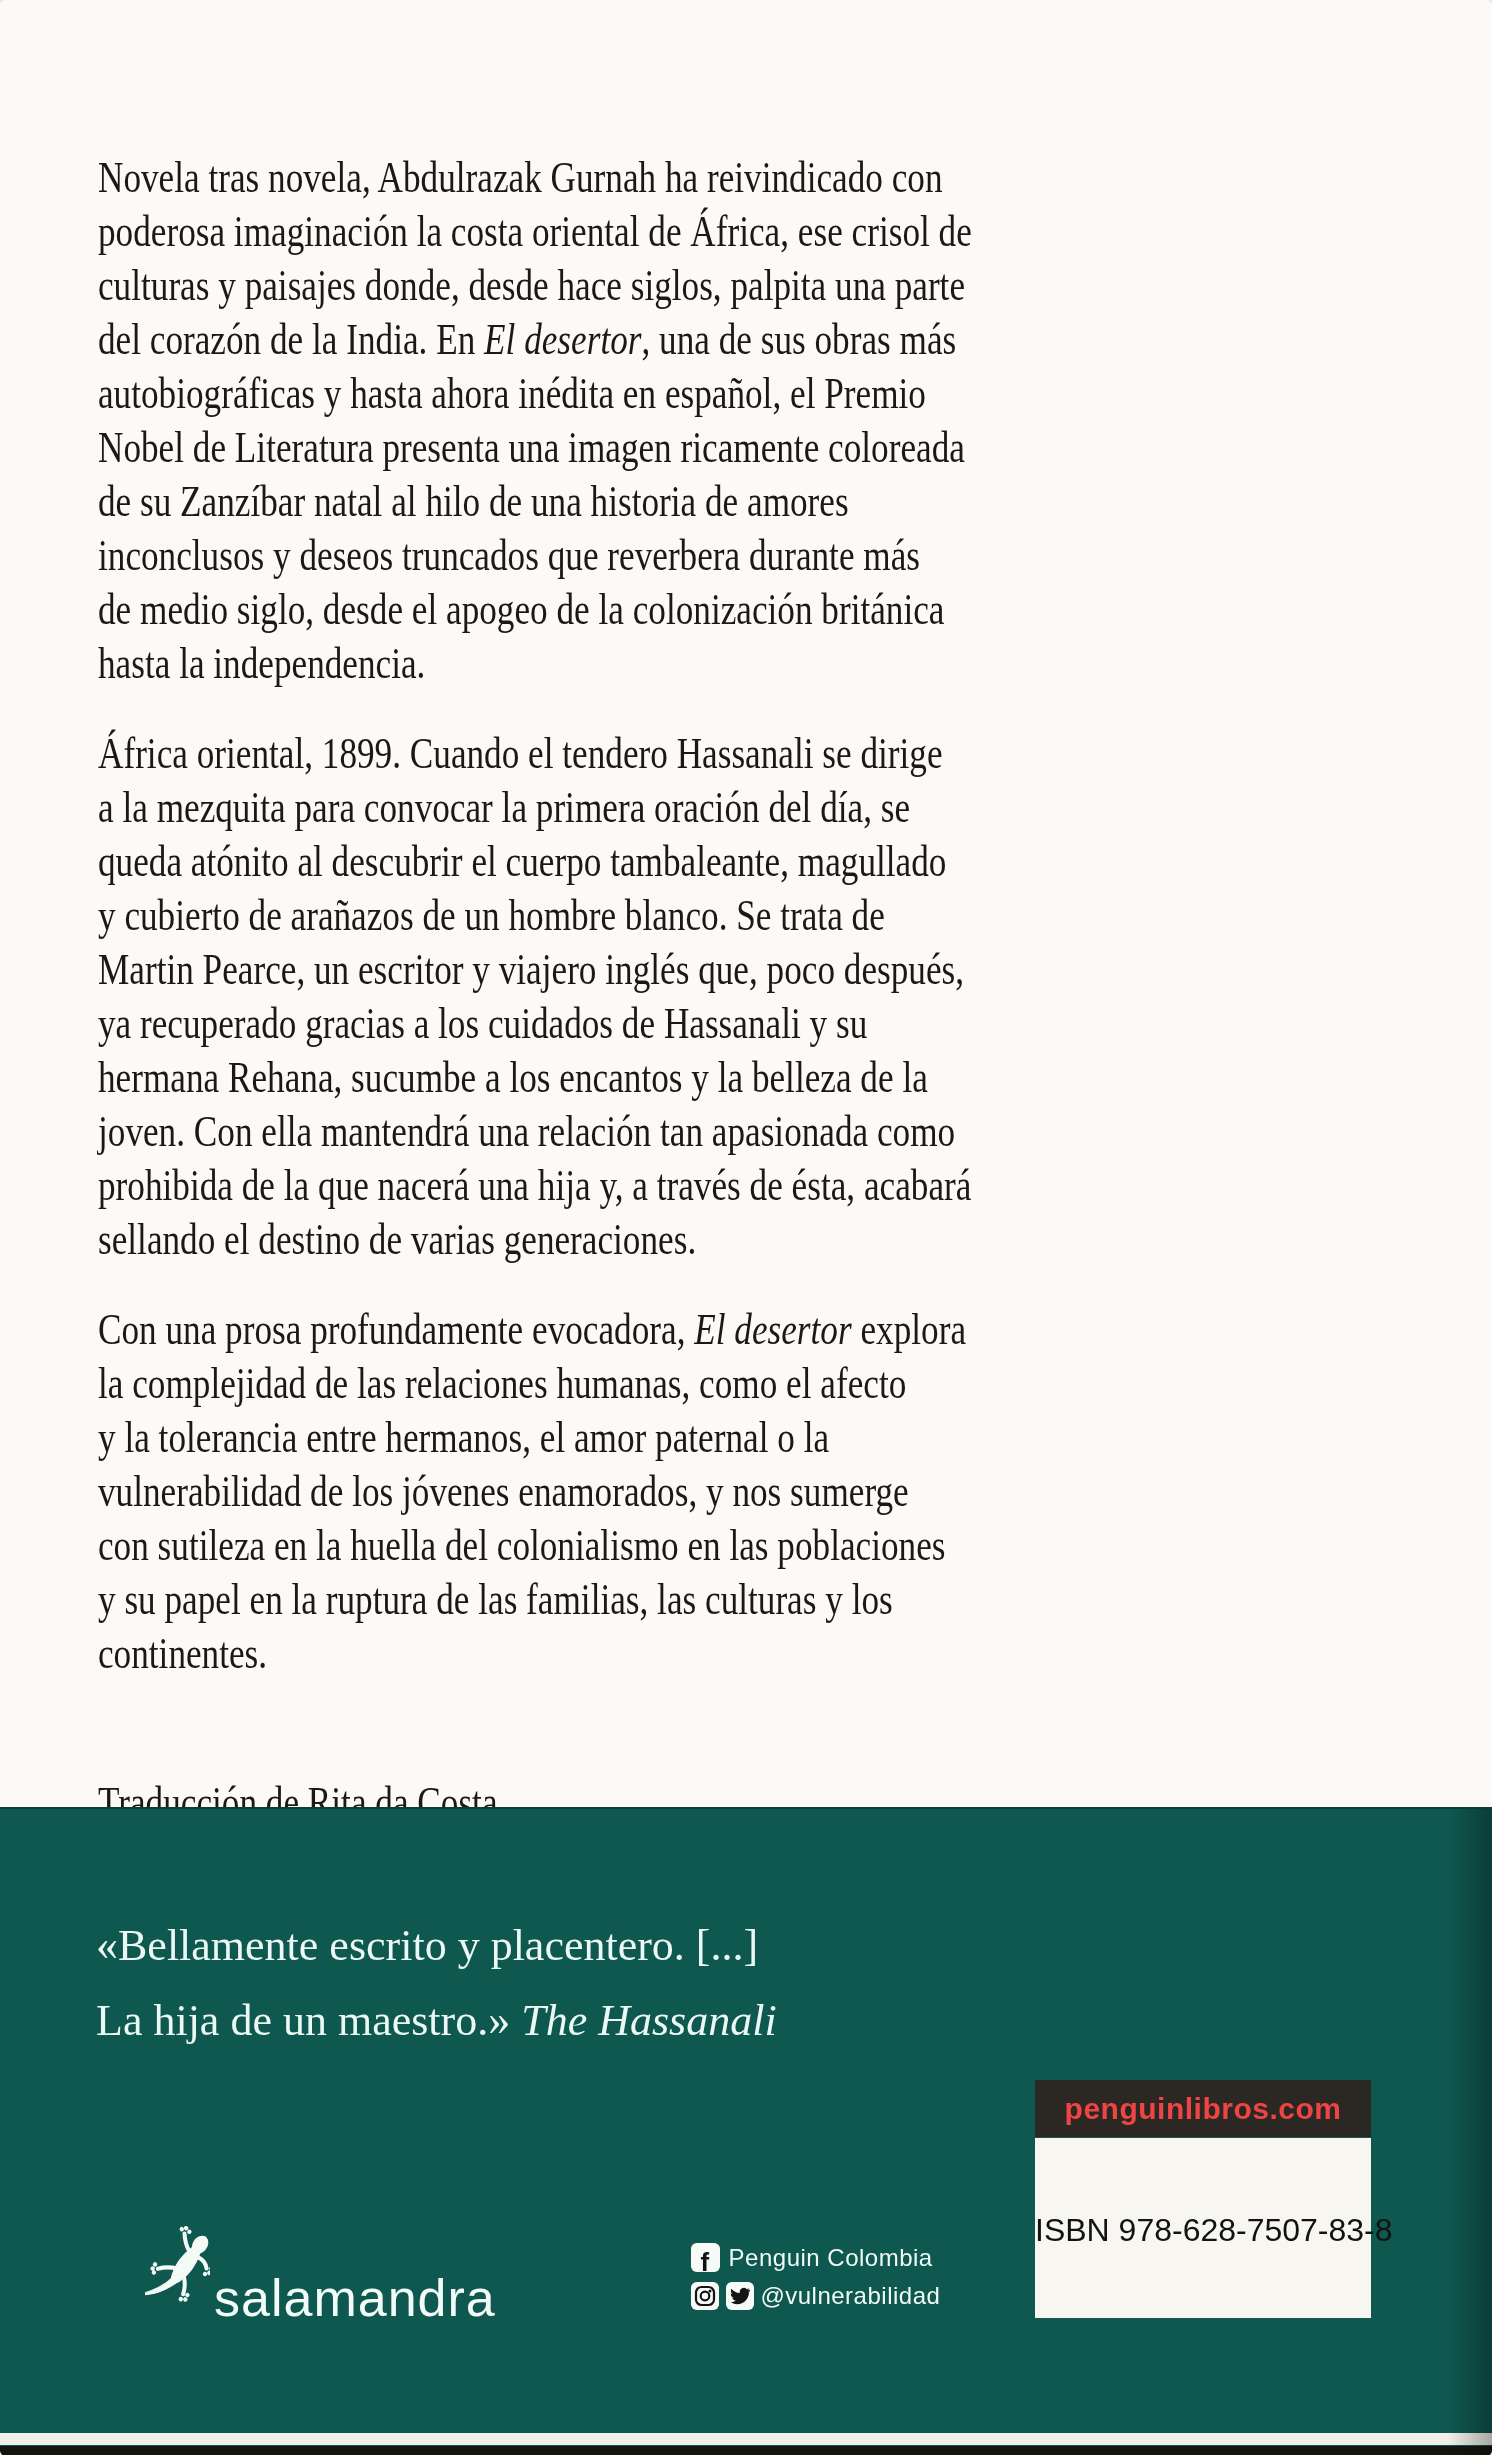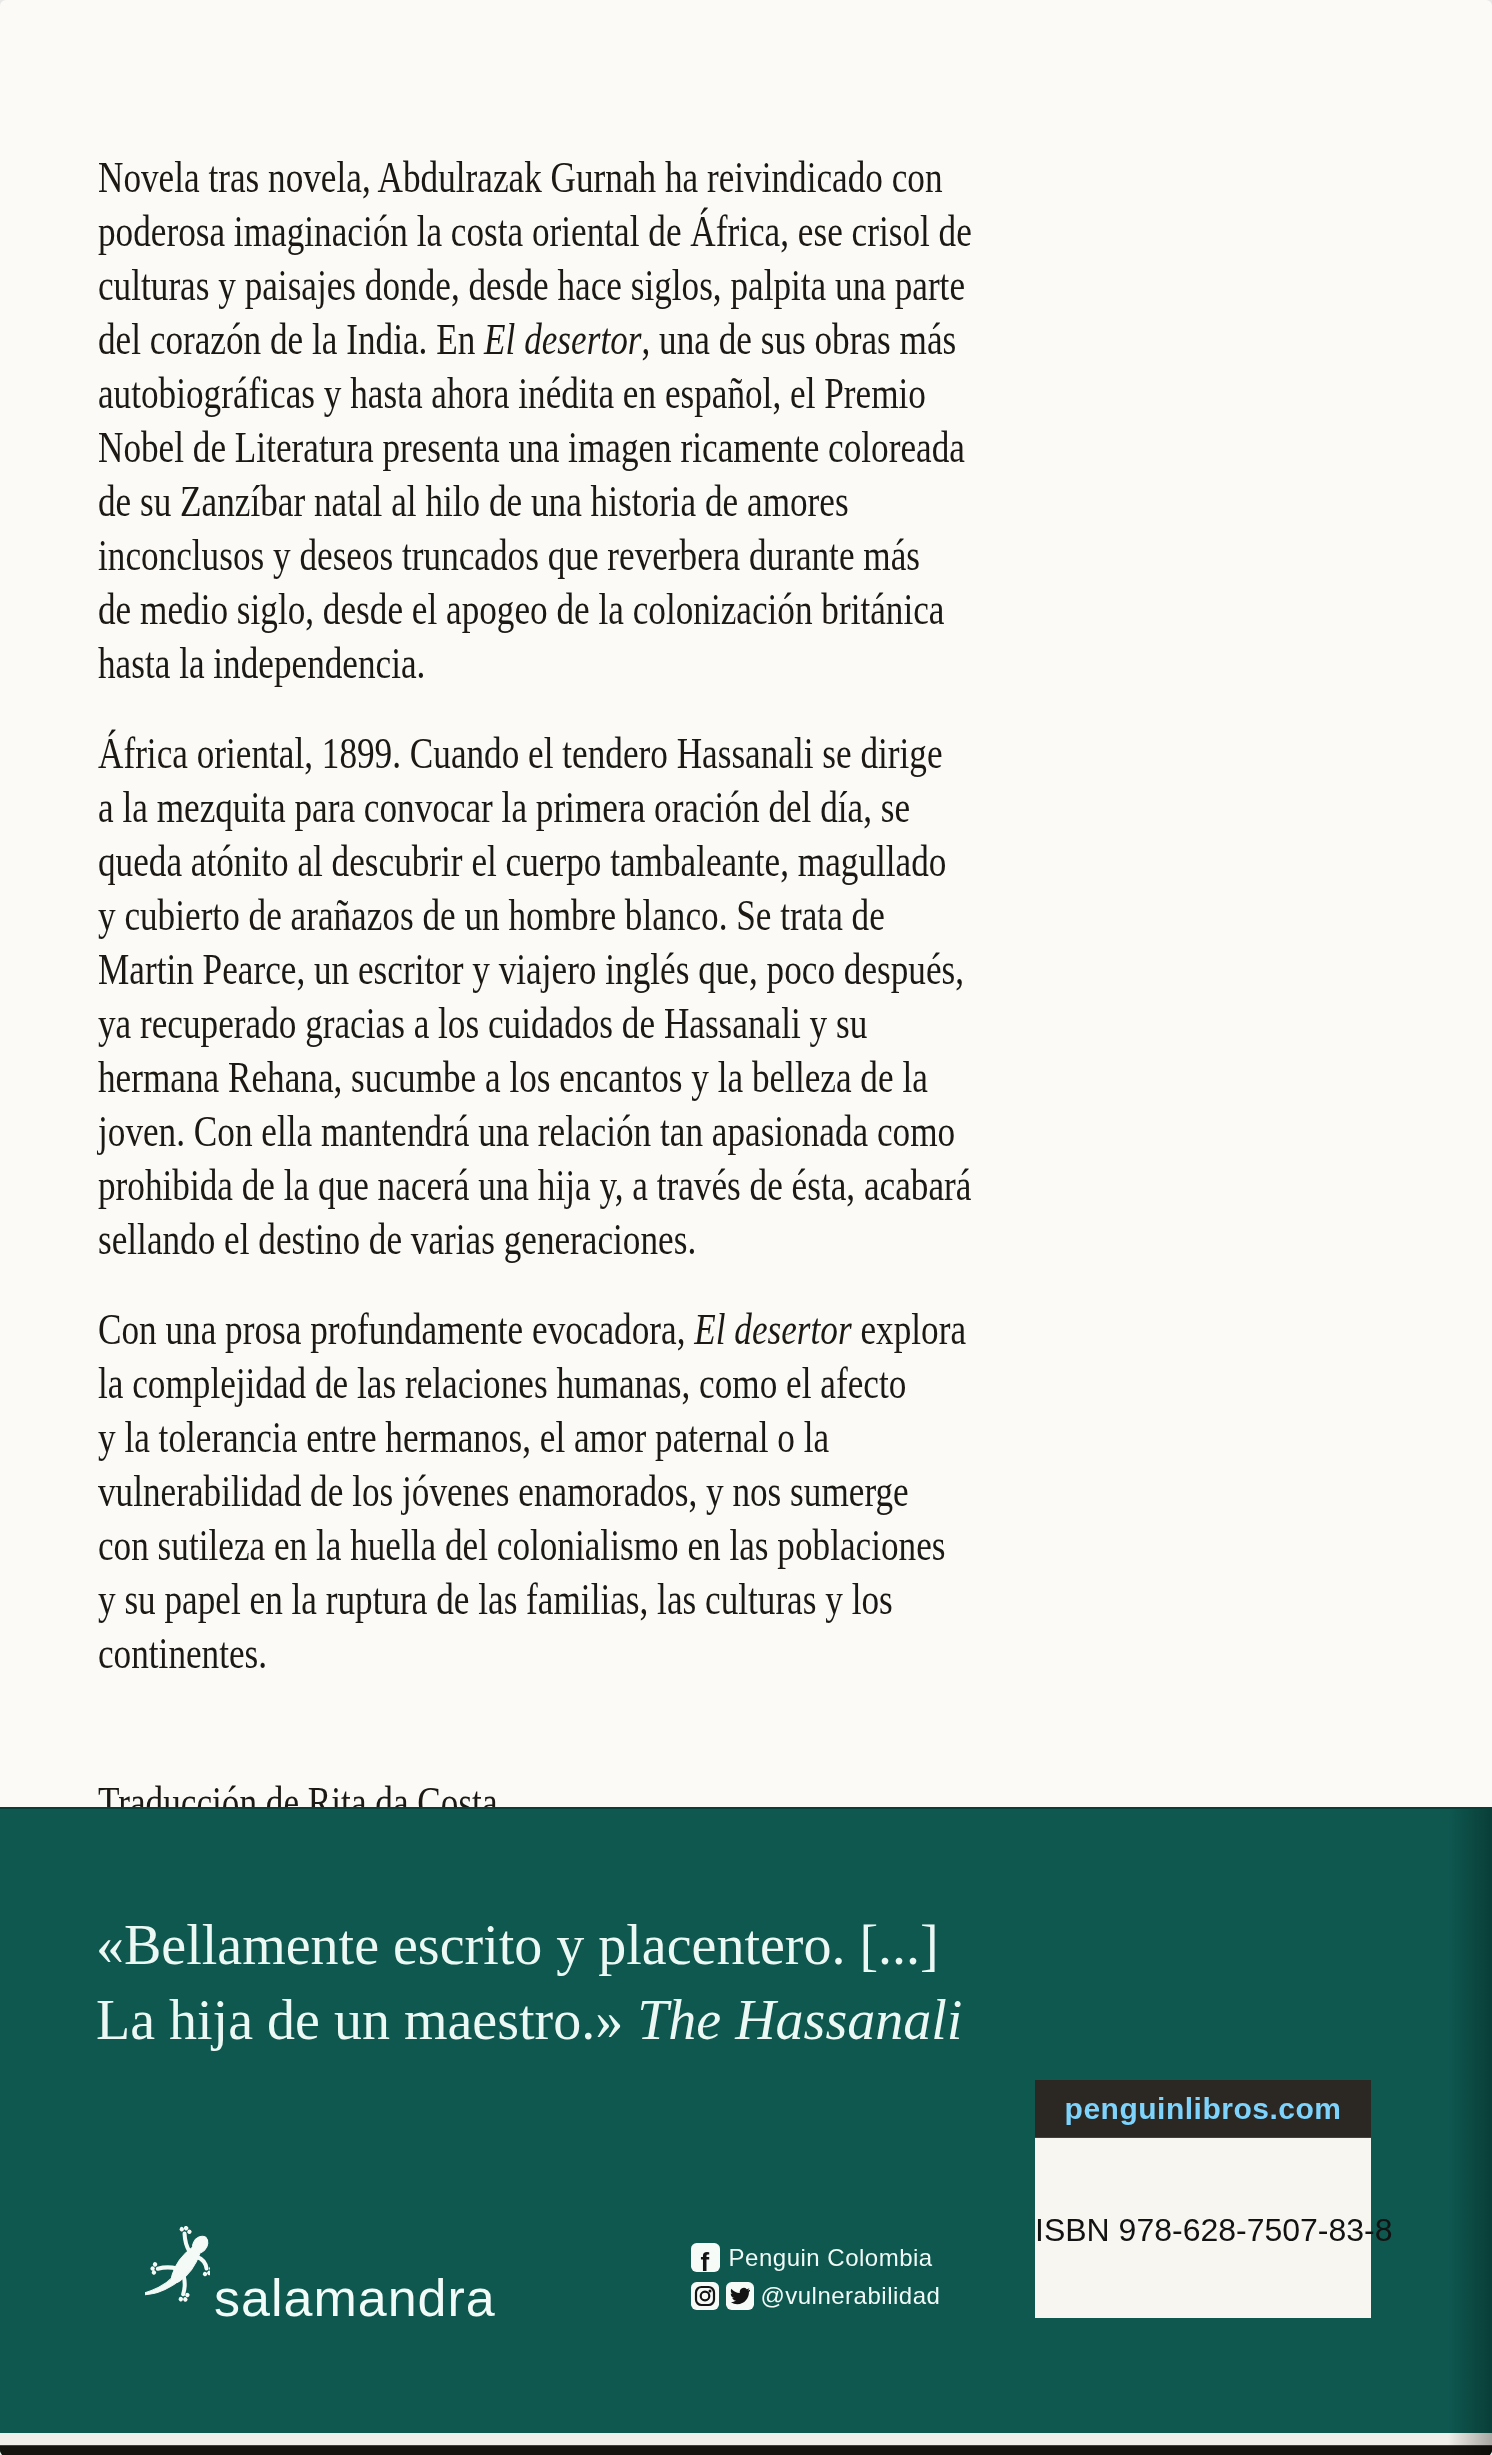--- a/index.html
+++ b/index.html
@@ -37,21 +37,21 @@
   }
   .band::after{
     content:"";
     position:absolute;right:0;top:0;bottom:0;width:44px;
     background:linear-gradient(to right,rgba(0,0,0,0),rgba(0,0,0,.30));
     pointer-events:none;
   }
   .quote{
     position:absolute;left:96px;top:99px;
     color:#ecf8f3;
-    font-size:56px;line-height:75px;
+    font-size:44px;line-height:75px;
   }
   .qline{white-space:nowrap;}
   
   .publisher{position:absolute;left:145px;top:417px;}
   .gecko{position:absolute;left:0;top:0;width:65px;height:96px;}
   .pubname{
     position:absolute;left:69px;top:42px;
     font-family:"Liberation Sans","DejaVu Sans",sans-serif;
     font-size:52px;letter-spacing:1px;
     color:#f2fbf7;white-space:nowrap;
@@ -76,21 +76,21 @@
   }
   .slabel{font-size:24px;letter-spacing:0.5px;white-space:nowrap;}
   
   .webbox{
     position:absolute;left:1035px;top:271px;width:336px;height:57px;
     background:#2b2824;
     display:flex;align-items:center;justify-content:center;
   }
   .weblabel{
     font-family:"Liberation Sans","DejaVu Sans",sans-serif;
-    font-weight:700;font-size:30px;color:#7dd3fc;letter-spacing:0.5px;
+    font-weight:700;font-size:30px;color:#ef4444;letter-spacing:0.5px;
   }
   .isbnlabel{
     position:absolute;left:1035px;top:329px;width:336px;height:180px;
     background:#f7f6f1;
     display:flex;flex-direction:row;align-items:center;
   }
   .isbntext{
     font-family:"Liberation Sans","DejaVu Sans",sans-serif;
     font-size:32px;color:#121212;margin-top:5.7px;white-space:nowrap;
   }

